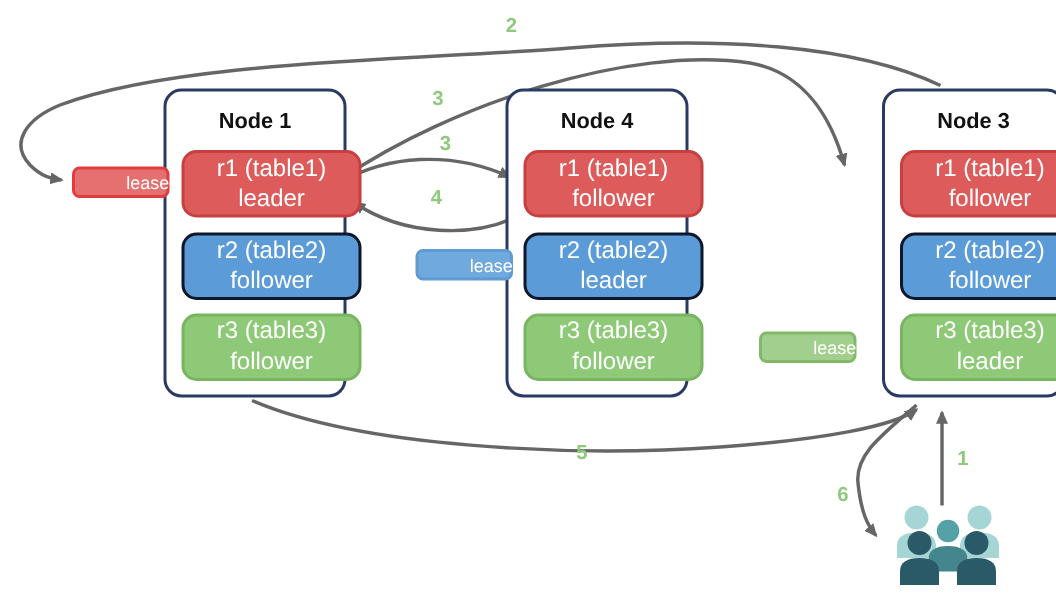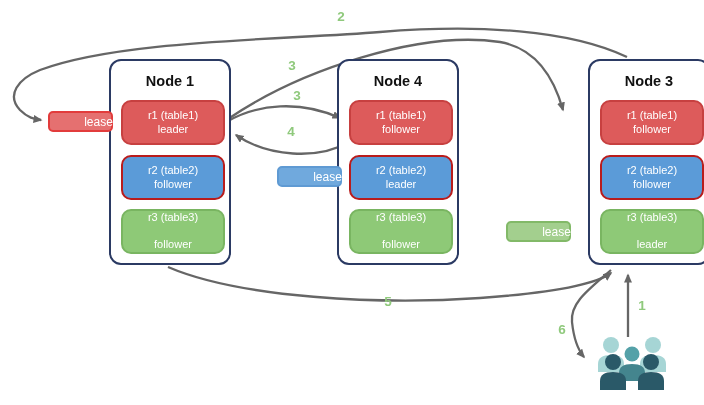--- a/index.html
+++ b/index.html
@@ -4,28 +4,28 @@
 <style>
   html,body{margin:0;padding:0;background:#ffffff;}
   body{width:704px;height:405px;position:relative;overflow:hidden;
        font-family:"Liberation Sans","DejaVu Sans",sans-serif;}
   .stage{position:absolute;inset:0;width:704px;height:405px;}
   svg.overlay{position:absolute;left:0;top:0;pointer-events:none;}
 
   .node{position:absolute;top:59px;width:122px;height:206px;background:#ffffff;
         border:2px solid #2b3a63;border-radius:12px;box-sizing:border-box;}
   .node-title{text-align:center;margin-top:12px;font-weight:bold;font-size:14.5px;color:#111;}
-  .replica{position:absolute;left:10px;width:104px;height:45px;border-radius:10px;
-           box-sizing:border-box;color:#ffffff;font-size:11px;line-height:1.25;
+  .replica{position:absolute;left:10px;width:120px;height:45px;border-radius:10px;
+           box-sizing:border-box;color:#ffffff;font-size:16px;line-height:1.25;
            display:flex;flex-direction:column;align-items:center;justify-content:center;text-align:center;}
   .rep-1{top:39px;}
   .rep-2{top:94px;}
   .rep-3{top:148px;}
   .rep-red{background:#dd5b5b;border:2px solid #c74040;}
-  .rep-blue{background:#5b9bd8;border:2px solid #b91c1c;}
+  .rep-blue{background:#5b9bd8;border:2px solid #0f172a;}
   .rep-green{background:#8ec977;border:2px solid #79b561;justify-content:space-between;}
 
   .lease{position:absolute;width:65px;height:21px;border-radius:5px;box-sizing:border-box;
          color:#ffffff;font-size:12px;display:flex;align-items:center;justify-content:center;padding-left:36px;}
   .lease-red{left:48px;top:111px;background:#e57070;border:2px solid #e23c3c;}
   .lease-blue{left:277px;top:166px;background:#70a9dd;border:2px solid #5f9ad3;}
   .lease-green{left:506px;top:221px;background:#a3cf8e;border:2px solid #82b968;}
 
   .step{position:absolute;color:#8fc97c;font-weight:bold;font-size:13.5px;width:14px;text-align:center;}
   .step-1{left:635px;top:298px;}

